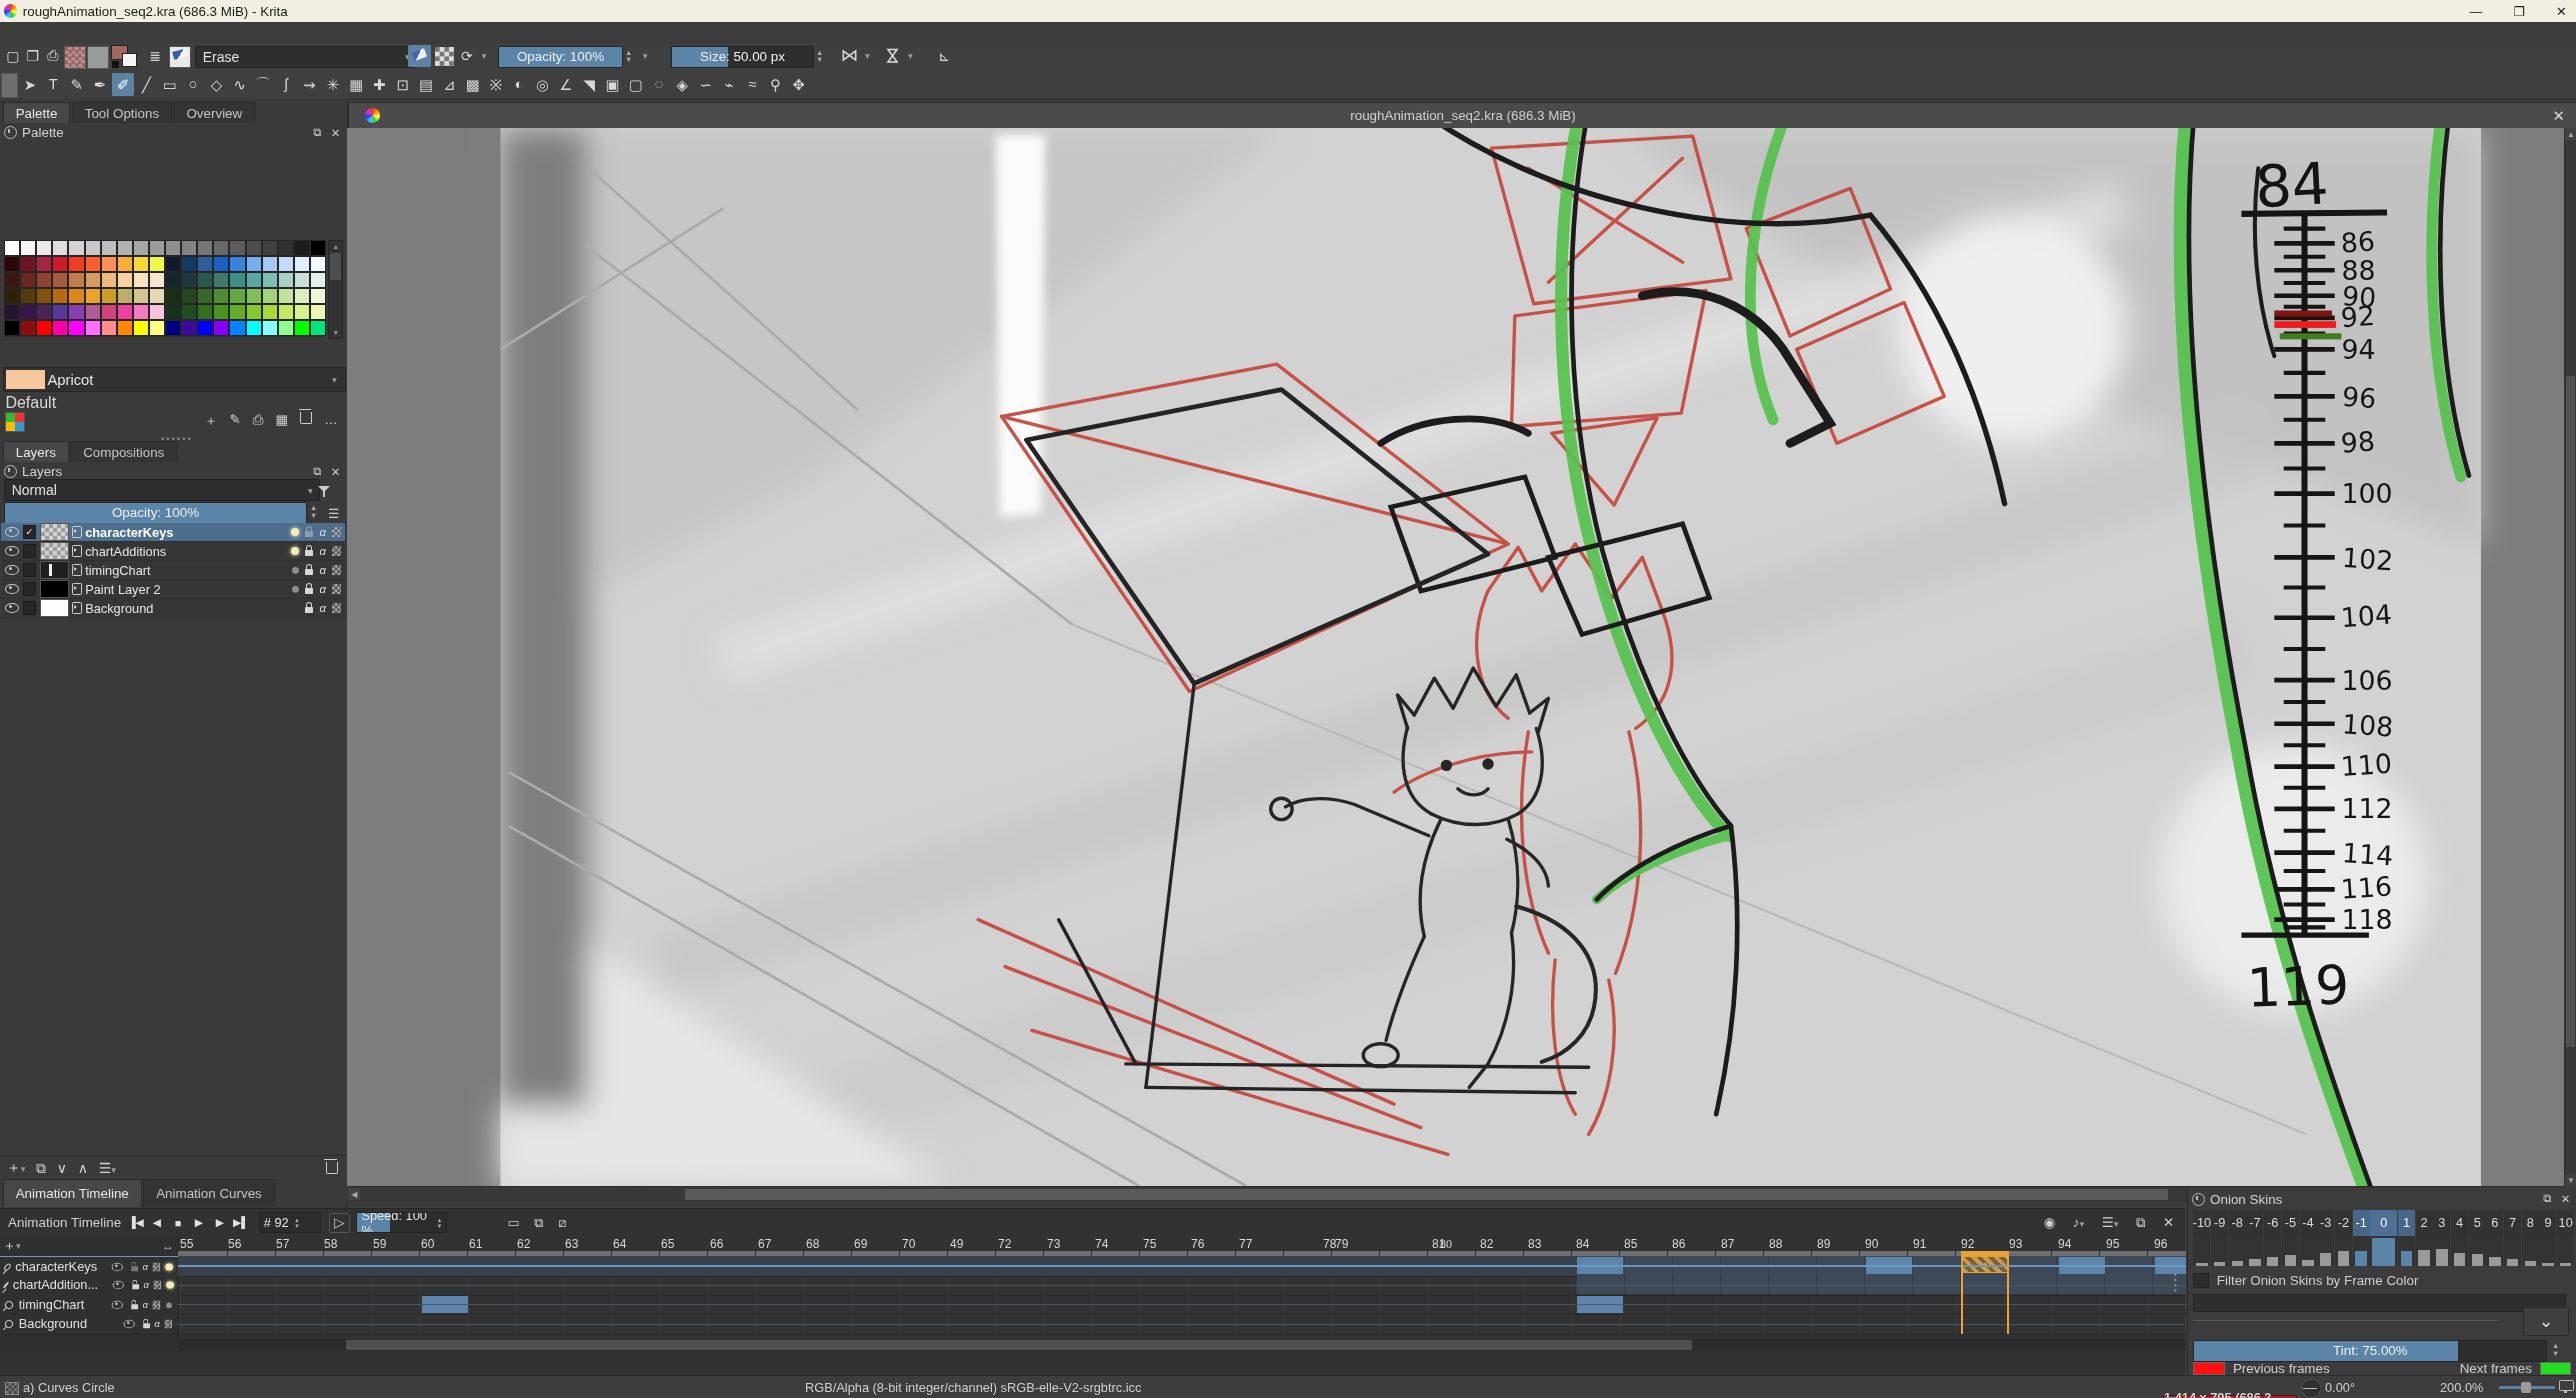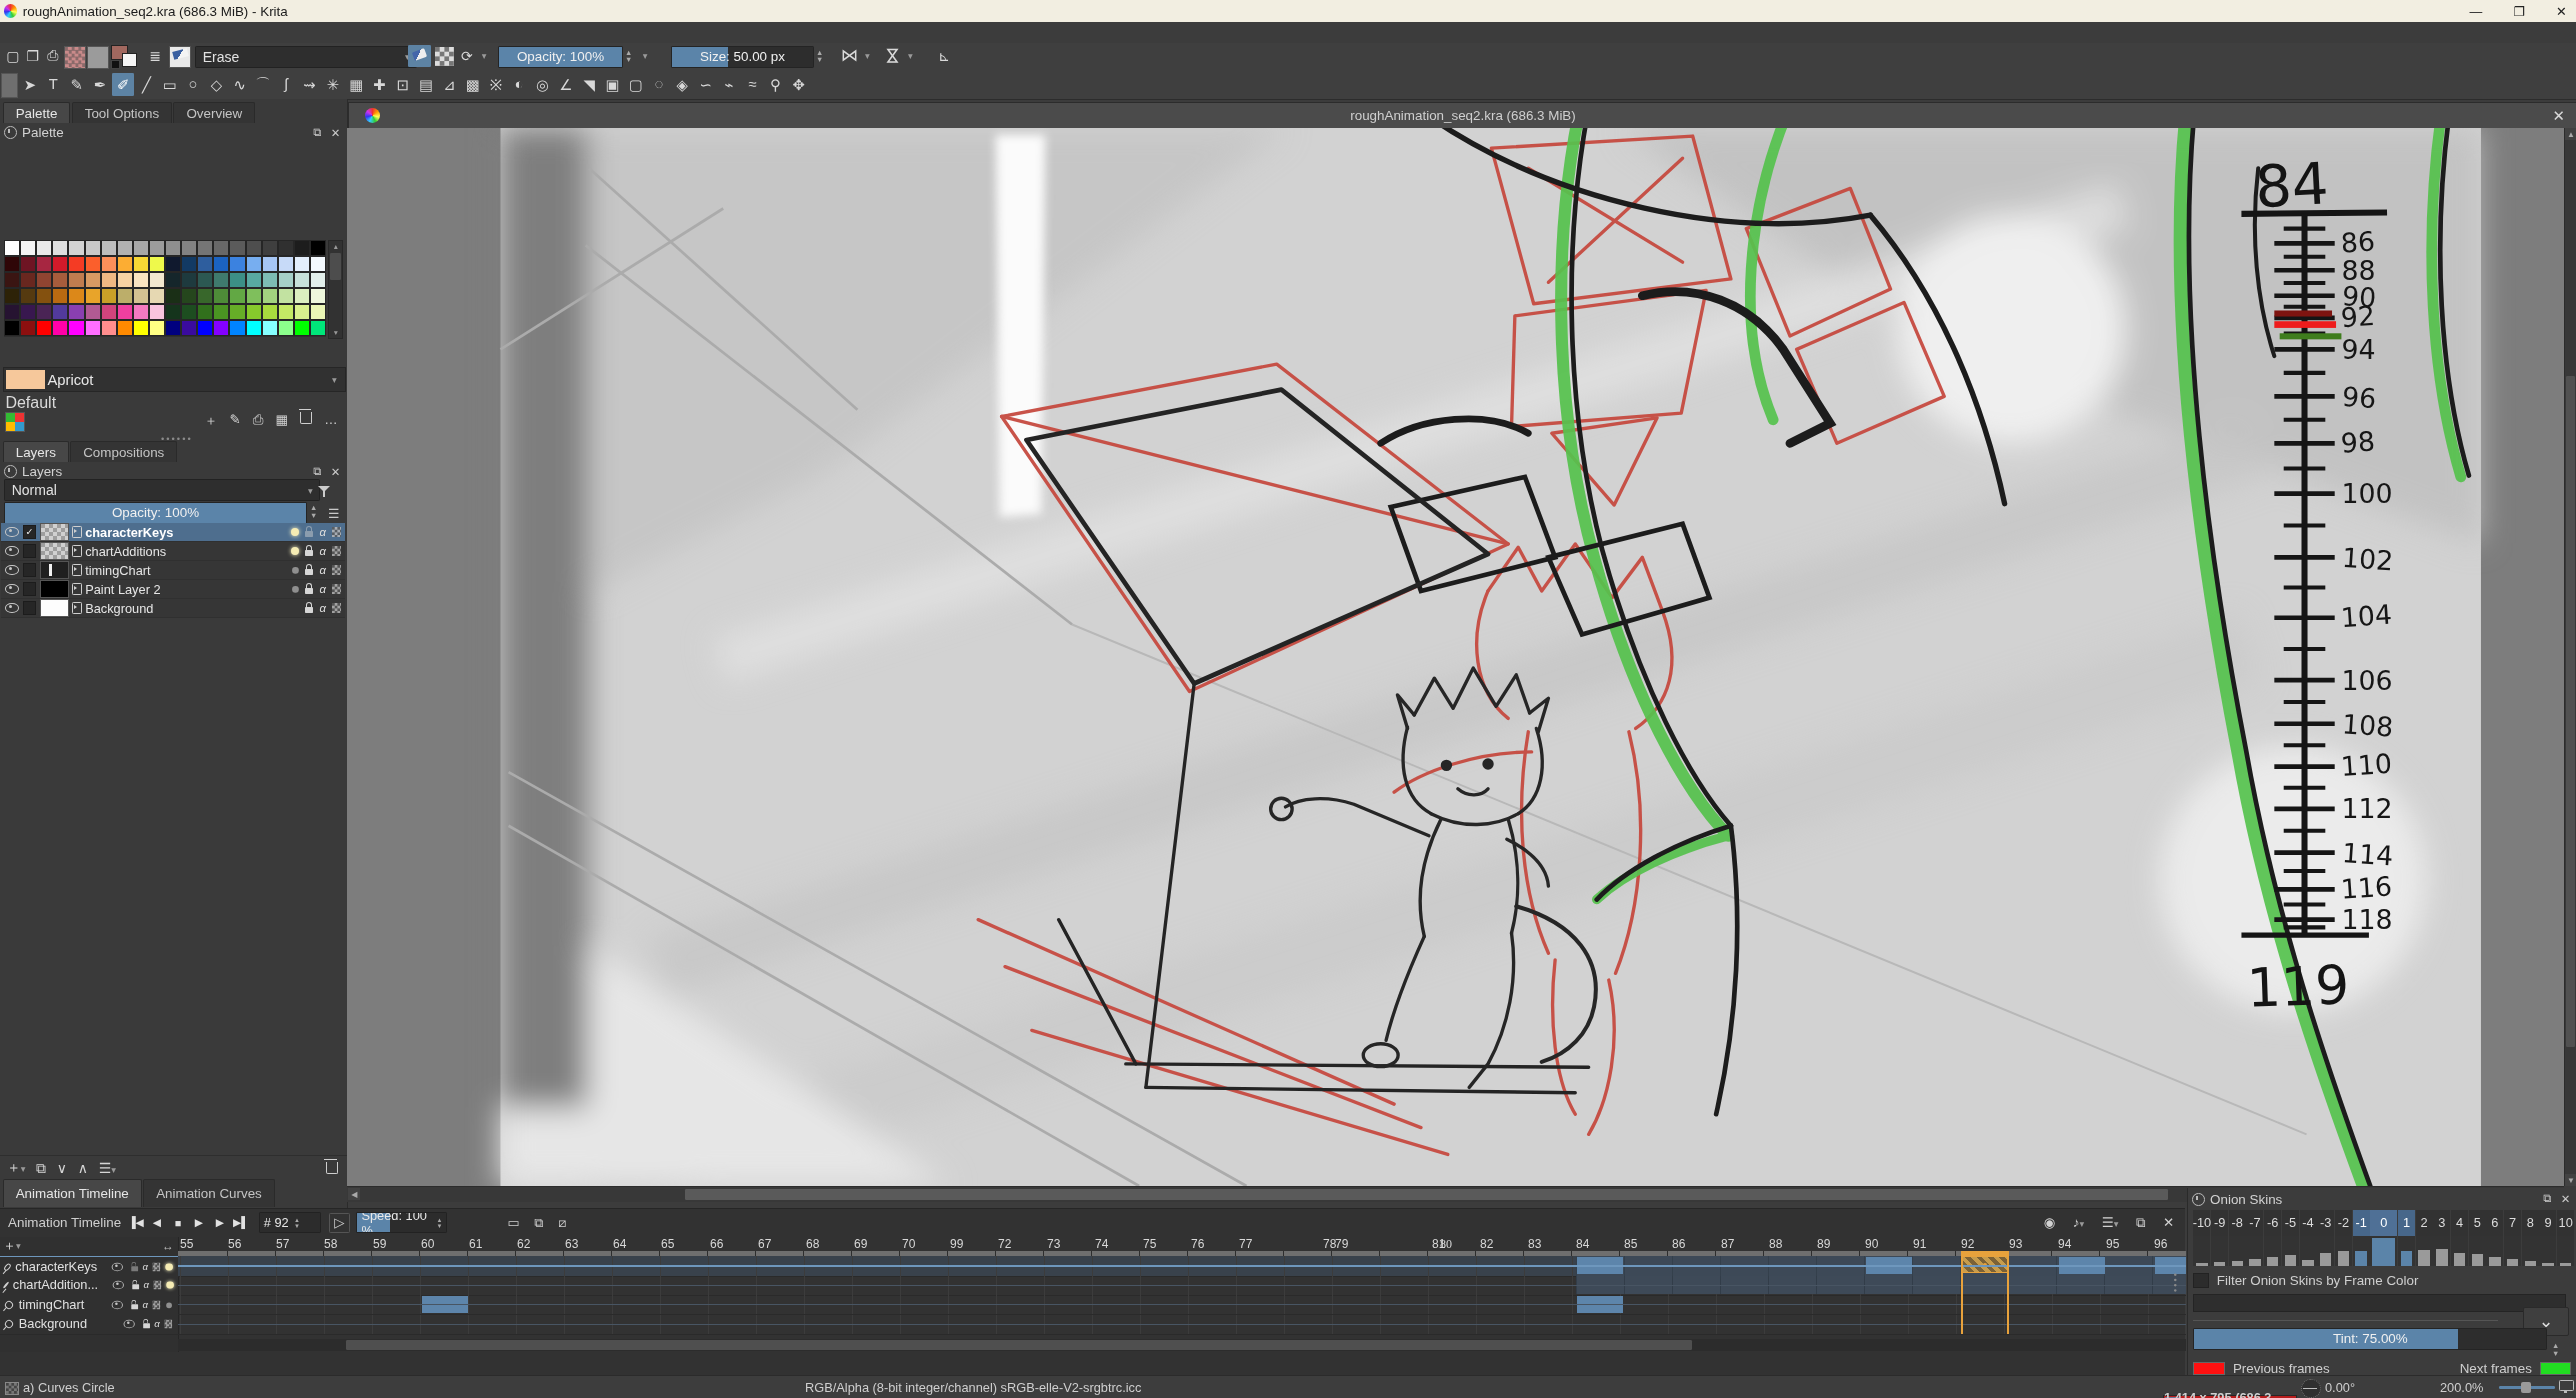--- a/index.html
+++ b/index.html
@@ -153,21 +153,21 @@
   .onum.zero{background:#4f7096;}
   #on-bars{position:absolute;left:5.4px;top:48px;display:flex;gap:0.7px;align-items:flex-end;height:30px;}
   .obar-slot{display:flex;align-items:flex-end;justify-content:center;background:#333;height:30px;}
   .obar{width:11.4px;background:#9a9a9a;}
   .obar.blue{background:#5b84a9;}
   #on-filter{position:absolute;left:5.4px;top:85px;display:flex;align-items:center;gap:8px;font-size:13.4px;color:#cfcfcf;}
   #on-filter .cb{width:13.4px;height:13.4px;background:#2c2c2c;border:0.7px solid #222;}
   #on-combo{position:absolute;left:5.4px;top:106px;width:371px;height:16px;background:#2e2e2e;border:0.7px solid #242424;}
   #on-divider{position:absolute;left:5.4px;top:132px;width:305px;height:0.7px;background:#555;}
   #on-chevron{position:absolute;right:8px;top:119px;width:44px;height:27px;background:#3f3f3f;border:0.7px solid #2a2a2a;border-radius:2px;display:flex;align-items:center;justify-content:center;color:#ddd;font-size:17.5px;}
-  #on-tint{left:5.4px;top:140px;width:352px;}
+  #on-tint{left:5.4px;top:152px;width:352px;}
   #on-bottom{position:absolute;left:5.4px;top:173px;width:378px;display:flex;align-items:center;font-size:13.4px;color:#cfcfcf;}
   .csw{width:29.5px;height:11.4px;border:0.7px solid #666;}
   
   #statusbar{left:0;top:1375px;width:2576px;height:23.5px;background:#3d3d3d;border-top:0.7px solid #2b2b2b;font-size:12.8px;color:#cfcfcf;}
   #sb-toolicon{position:absolute;left:5.4px;top:6px;width:11.4px;height:11.4px;border:0.7px solid #888;background:repeating-conic-gradient(#777 0 25%,#444 0 50%) 0 0/5.4px 5.4px;}
   #sb-size{position:absolute;left:2163px;top:19px;width:132px;height:17.5px;background:#b91c1c;border:0.7px solid #262626;display:flex;align-items:center;justify-content:center;font-weight:bold;}
   #sb-size .sel{position:absolute;left:1.3px;top:1.3px;width:13.4px;height:14.8px;background:#5b84a9;opacity:.85;}
   #sb-size span{position:relative;}
   #sb-rot-ic{position:absolute;left:2301px;top:2.7px;width:17.5px;height:17.5px;border-radius:50%;background:#2f2f2f;border:0.7px dotted #777;}
   #sb-rot-ic::after{content:"";position:absolute;left:1.3px;top:8px;width:13.4px;height:1.3px;background:#bbb;}
@@ -796,21 +796,21 @@
         <div class="fnum" style="left: 291px; width: 48px;">61</div>
         <div class="fnum" style="left: 339px; width: 48px;">62</div>
         <div class="fnum" style="left: 387px; width: 48px;">63</div>
         <div class="fnum" style="left: 435px; width: 48px;">64</div>
         <div class="fnum" style="left: 483px; width: 48px;">65</div>
         <div class="fnum" style="left: 532px; width: 48px;">66</div>
         <div class="fnum" style="left: 580px; width: 48px;">67</div>
         <div class="fnum" style="left: 628px; width: 48px;">68</div>
         <div class="fnum" style="left: 676px; width: 48px;">69</div>
         <div class="fnum" style="left: 724px; width: 48px;">70</div>
-        <div class="fnum" style="left: 772px; width: 48px;">99</div>
+        <div class="fnum" style="left: 772px; width: 48px;">49</div>
         <div class="fnum" style="left: 820px; width: 48px;">72</div>
         <div class="fnum" style="left: 869px; width: 48px;">73</div>
         <div class="fnum" style="left: 917px; width: 48px;">74</div>
         <div class="fnum" style="left: 965px; width: 48px;">75</div>
         <div class="fnum" style="left: 1013px; width: 48px;">76</div>
         <div class="fnum" style="left: 1061px; width: 48px;">77</div>
         <div class="fnum" style="left: 1109px; width: 48px; margin-left: 36px;">78</div>
         <div class="fnum" style="left: 1157px; width: 48px;">79</div>
         <div class="fnum" style="left: 1262px; width: 48px; font-family: Liberation Serif, serif;">80</div>
         <div class="fnum" style="left: 1254px; width: 48px;">81</div>

